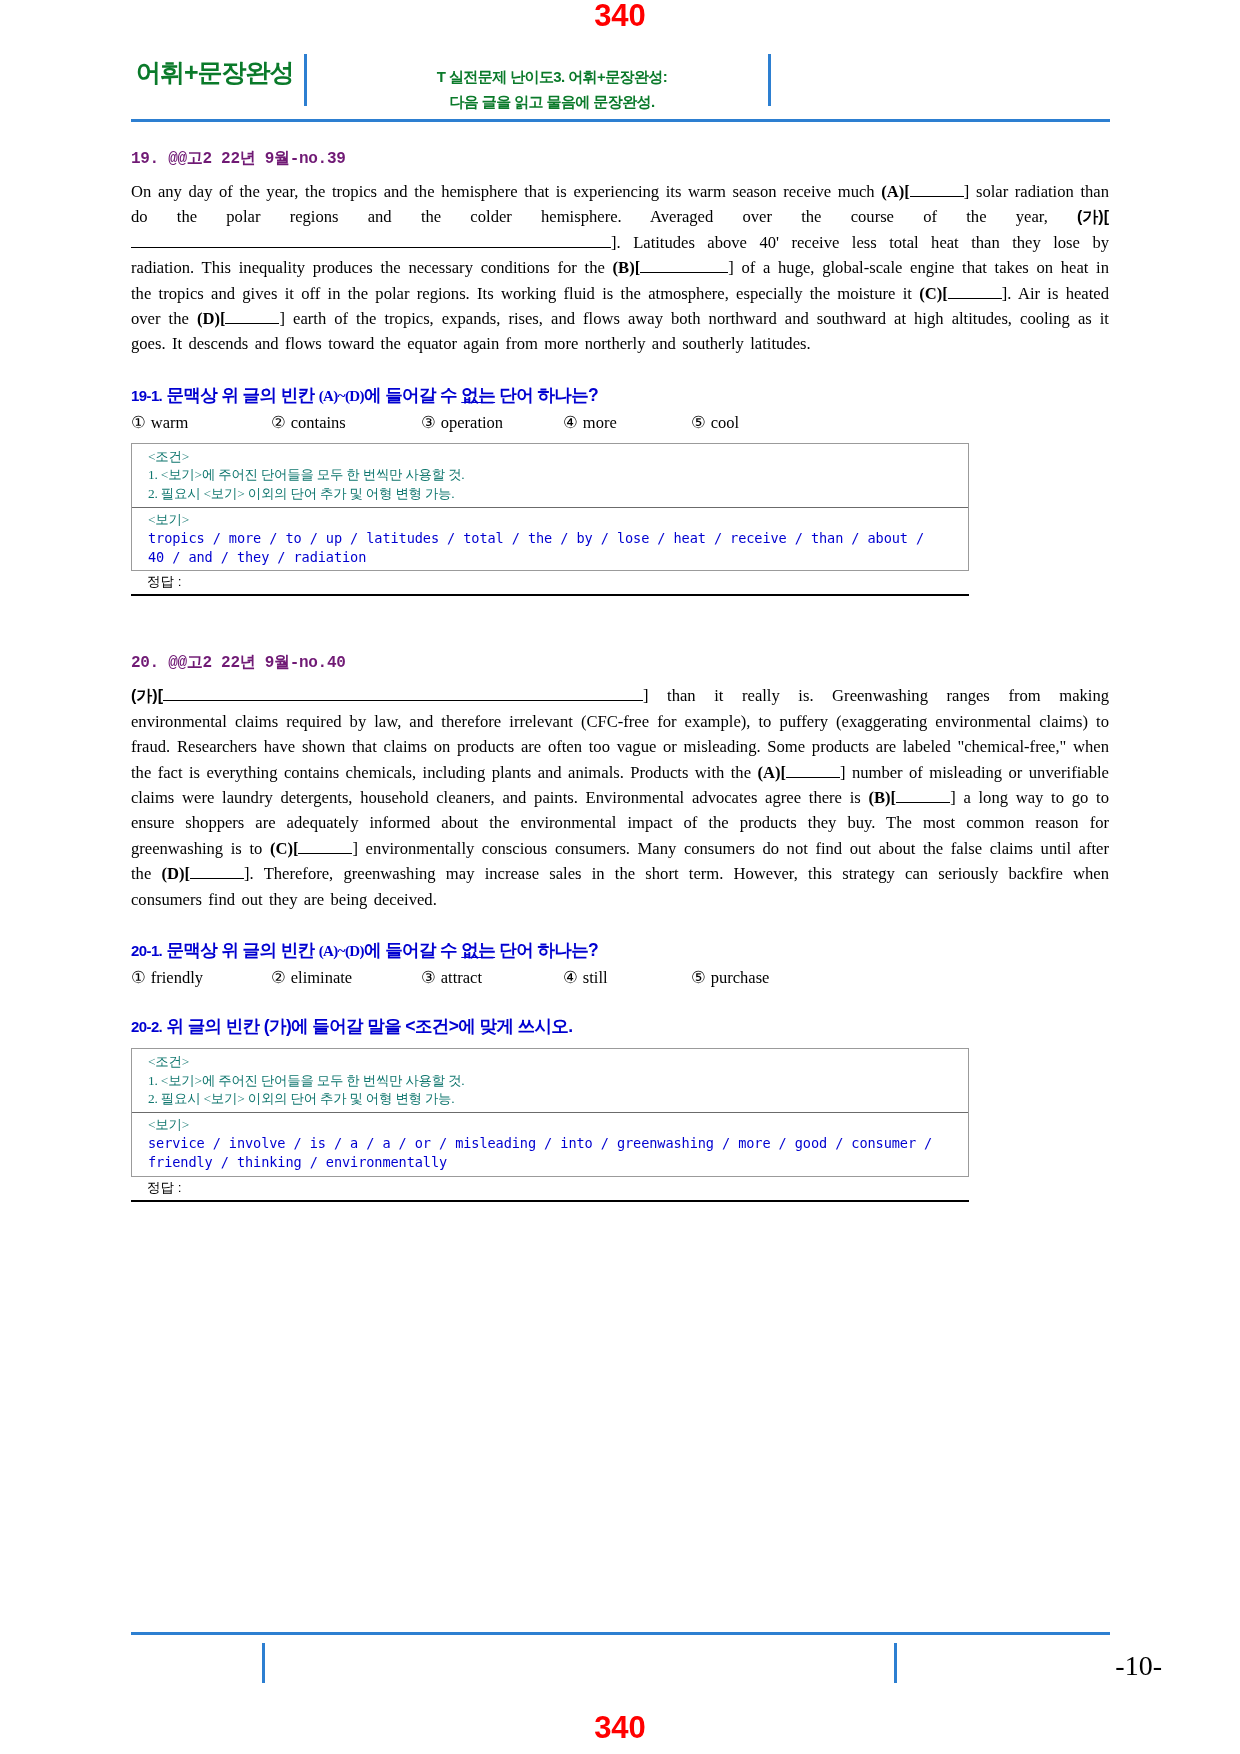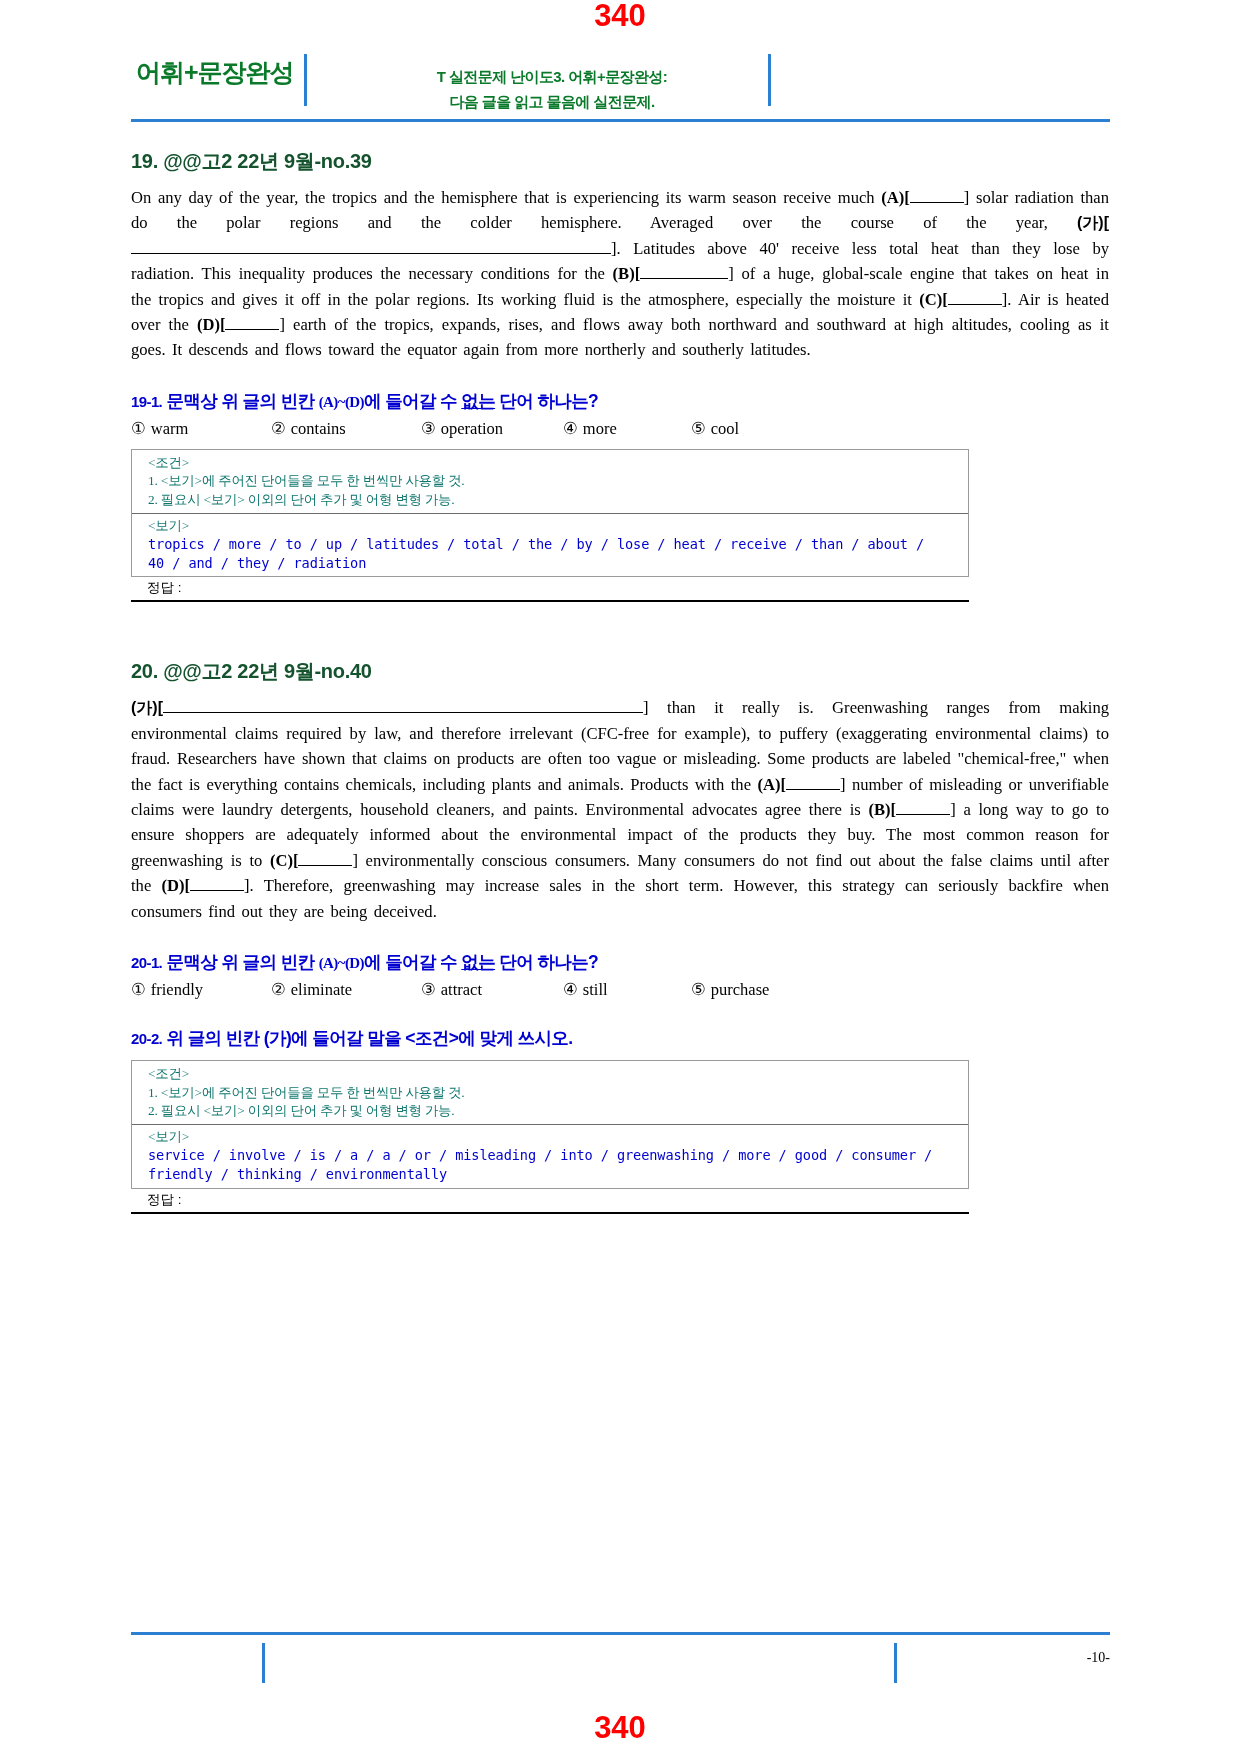--- a/index.html
+++ b/index.html
@@ -88,24 +88,24 @@
 
   
   .content {
     position: absolute;
     top: 148px;
     left: 131px;
     width: 978px;
   }
 
   .q-heading {
-    color: #14532d;
-    font-weight: bold;
-    font-size: 20px;
-    font-family: Liberation Sans, sans-serif;
+    color: #701a75;
+    font-weight: bold;
+    font-size: 16px;
+    font-family: Liberation Mono, monospace;
     margin: 0 0 10px 0;
     letter-spacing: -0.3px;
   }
 
   .passage {
     font-size: 16.6px;
     line-height: 25.4px;
     text-align: justify;
     text-align-last: left;
     margin: 0;
@@ -228,25 +228,25 @@
     width: 3px;
     height: 40px;
     background: #2d7fd1;
   }
   .ft-left  { left: 262px; top: 1643px; }
   .ft-right { left: 894px; top: 1643px; }
 
   .footer-page {
     position: absolute;
     top: 1650px;
-    left: 1000px;
+    left: 1052px;
     width: 110px;
     text-align: right;
     font-family: "Liberation Serif", serif;
-    font-size: 14px;
+    font-size: 28px;
     color: #000;
   }
   .bottom-page-number {
     position: absolute;
     top: 1710px;
     left: 0;
     width: 1240px;
     text-align: center;
     color: #ff0000;
     font-weight: bold;
@@ -259,21 +259,21 @@
 
 <div class="page">
 
   <div class="top-page-number">340</div>
 
   <div class="header">
     <div class="header-title">어휘+문장완성</div>
     <div class="header-divider hd-left"></div>
     <div class="header-center">
       <div>T 실전문제 난이도3. 어휘+문장완성:</div>
-      <div>다음 글을 읽고 물음에 실전문제.</div>
+      <div>다음 글을 읽고 물음에 문장완성.</div>
     </div>
     <div class="header-divider hd-right"></div>
   </div>
   <div class="header-rule"></div>
 
   <div class="content">
 
     <div>
       <div class="q-heading">19. @@고2 22년 9월-no.39</div>
       <div class="passage">On any day of the year, the tropics and the hemisphere that is experiencing its warm season receive much <b>(A)[</b><span class="blank-s"></span>] solar radiation than do the polar regions and the colder hemisphere. Averaged over the course of the year, <span class="ga-label">(가)[</span><span class="blank-long"></span>]. Latitudes above 40' receive less total heat than they lose by radiation. This inequality produces the necessary conditions for the <b>(B)[</b><span class="blank-m"></span>] of a huge, global-scale engine that takes on heat in the tropics and gives it off in the polar regions. Its working fluid is the atmosphere, especially the moisture it <b>(C)[</b><span class="blank-s"></span>]. Air is heated over the <b>(D)[</b><span class="blank-s"></span>] earth of the tropics, expands, rises, and flows away both northward and southward at high altitudes, cooling as it goes. It descends and flows toward the equator again from more northerly and southerly latitudes.</div>

